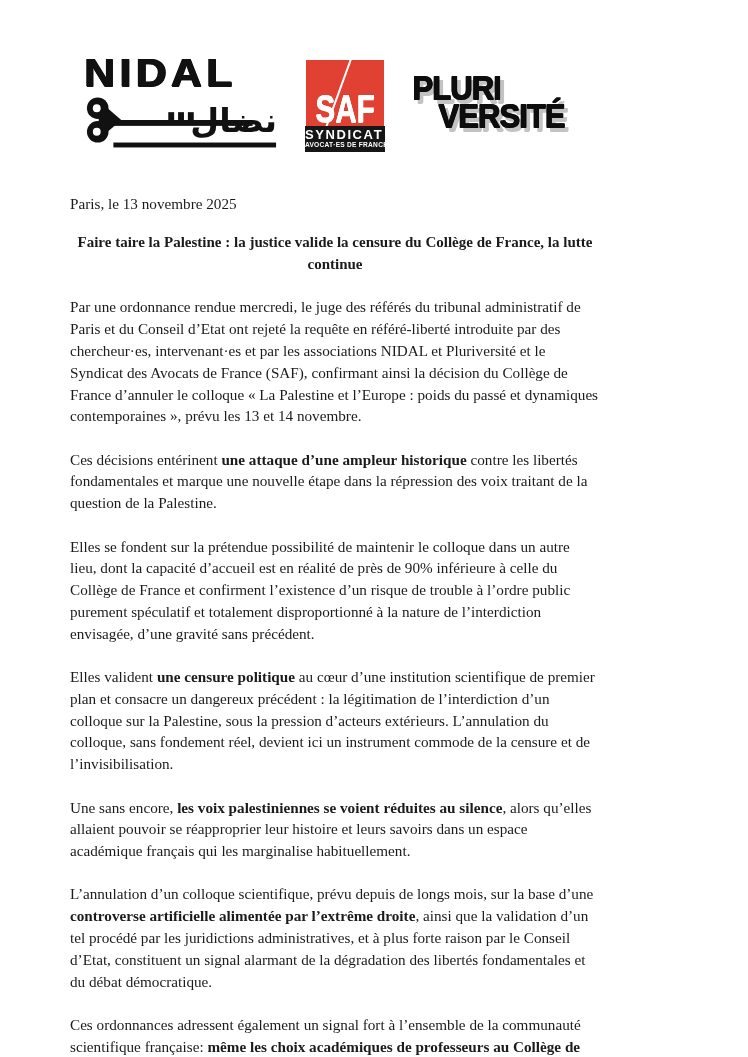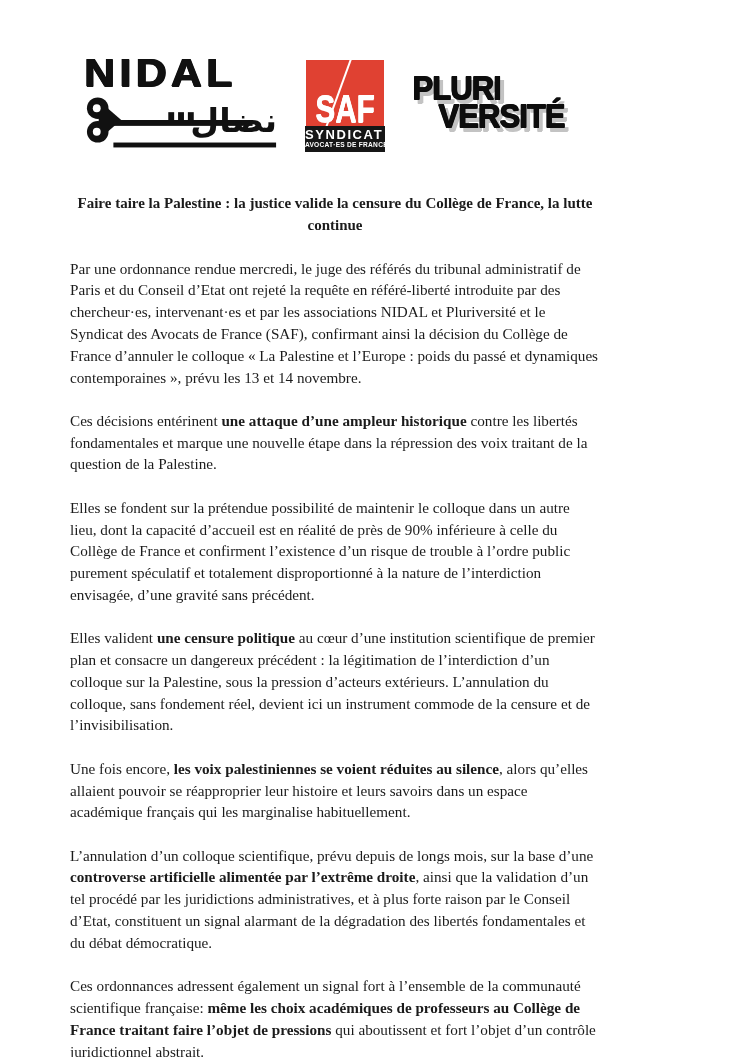--- a/index.html
+++ b/index.html
@@ -164,27 +164,28 @@
     </div>
 
     <div class="logo-pluri">
       <div class="pluri-line pluri-line1">PLURI</div>
       <div class="pluri-line pluri-line2">VERSITÉ</div>
     </div>
 
   </header>
 
   <main class="letter">
+    <p class="date-line">Paris, le 13 novembre 2025</p>
 
     <h1 class="doc-title">Faire taire la Palestine : la justice valide la censure du Collège de France, la lutte continue</h1>
 
     <div>
         <p class="para"><span>Par une ordonnance rendue mercredi, le juge des référés du tribunal administratif de Paris et du Conseil d’Etat ont rejeté la requête en référé-liberté introduite par des chercheur·es, intervenant·es et par les associations NIDAL et Pluriversité et le Syndicat des Avocats de France (SAF), confirmant ainsi la décision du Collège de France d’annuler le colloque « La Palestine et l’Europe : poids du passé et dynamiques contemporaines », prévu les 13 et 14 novembre.</span></p>
         <p class="para"><span>Ces décisions entérinent </span><b>une attaque d’une ampleur historique</b><span> contre les libertés fondamentales et marque une nouvelle étape dans la répression des voix traitant de la question de la Palestine.</span></p>
         <p class="para"><span>Elles se fondent sur la prétendue possibilité de maintenir le colloque dans un autre lieu, dont la capacité d’accueil est en réalité  de près de 90% inférieure à celle du Collège de France et confirment l’existence d’un risque de trouble à l’ordre public purement spéculatif et totalement disproportionné à la nature de l’interdiction envisagée, d’une gravité sans précédent.</span></p>
         <p class="para"><span>Elles valident </span><b>une censure politique</b><span> au cœur d’une institution scientifique de premier plan et consacre un dangereux précédent : la légitimation de l’interdiction d’un colloque sur la Palestine, sous la pression d’acteurs extérieurs. L’annulation du colloque, sans fondement réel, devient ici un instrument commode de la censure et de l’invisibilisation.</span></p>
-        <p class="para"><span>Une fois encore, </span><b>les voix palestiniennes se voient réduites au silence</b><span>, alors qu’elles allaient pouvoir se réapproprier leur histoire et leurs savoirs dans un espace académique français qui les marginalise habituellement.</span></p>
+        <p class="para"><span>Une sans encore, </span><b>les voix palestiniennes se voient réduites au silence</b><span>, alors qu’elles allaient pouvoir se réapproprier leur histoire et leurs savoirs dans un espace académique français qui les marginalise habituellement.</span></p>
         <p class="para"><span>L’annulation d’un colloque scientifique, prévu depuis de longs mois, sur la base d’une </span><b>controverse artificielle alimentée par l’extrême droite</b><span>, ainsi que la validation d’un tel procédé par les juridictions administratives, et à plus forte raison par le Conseil d’Etat, constituent un signal alarmant de la dégradation des libertés fondamentales et du débat démocratique.</span></p>
         <p class="para"><span>Ces ordonnances adressent également un signal fort à l’ensemble de la communauté scientifique française: </span><b>même les choix académiques de professeurs au Collège de France traitant faire l’objet de pressions</b><span> qui aboutissent et fort l’objet d’un contrôle juridictionnel abstrait.</span></p>
       </div>
   </main>
 
 </div>
 
 </body></html>

